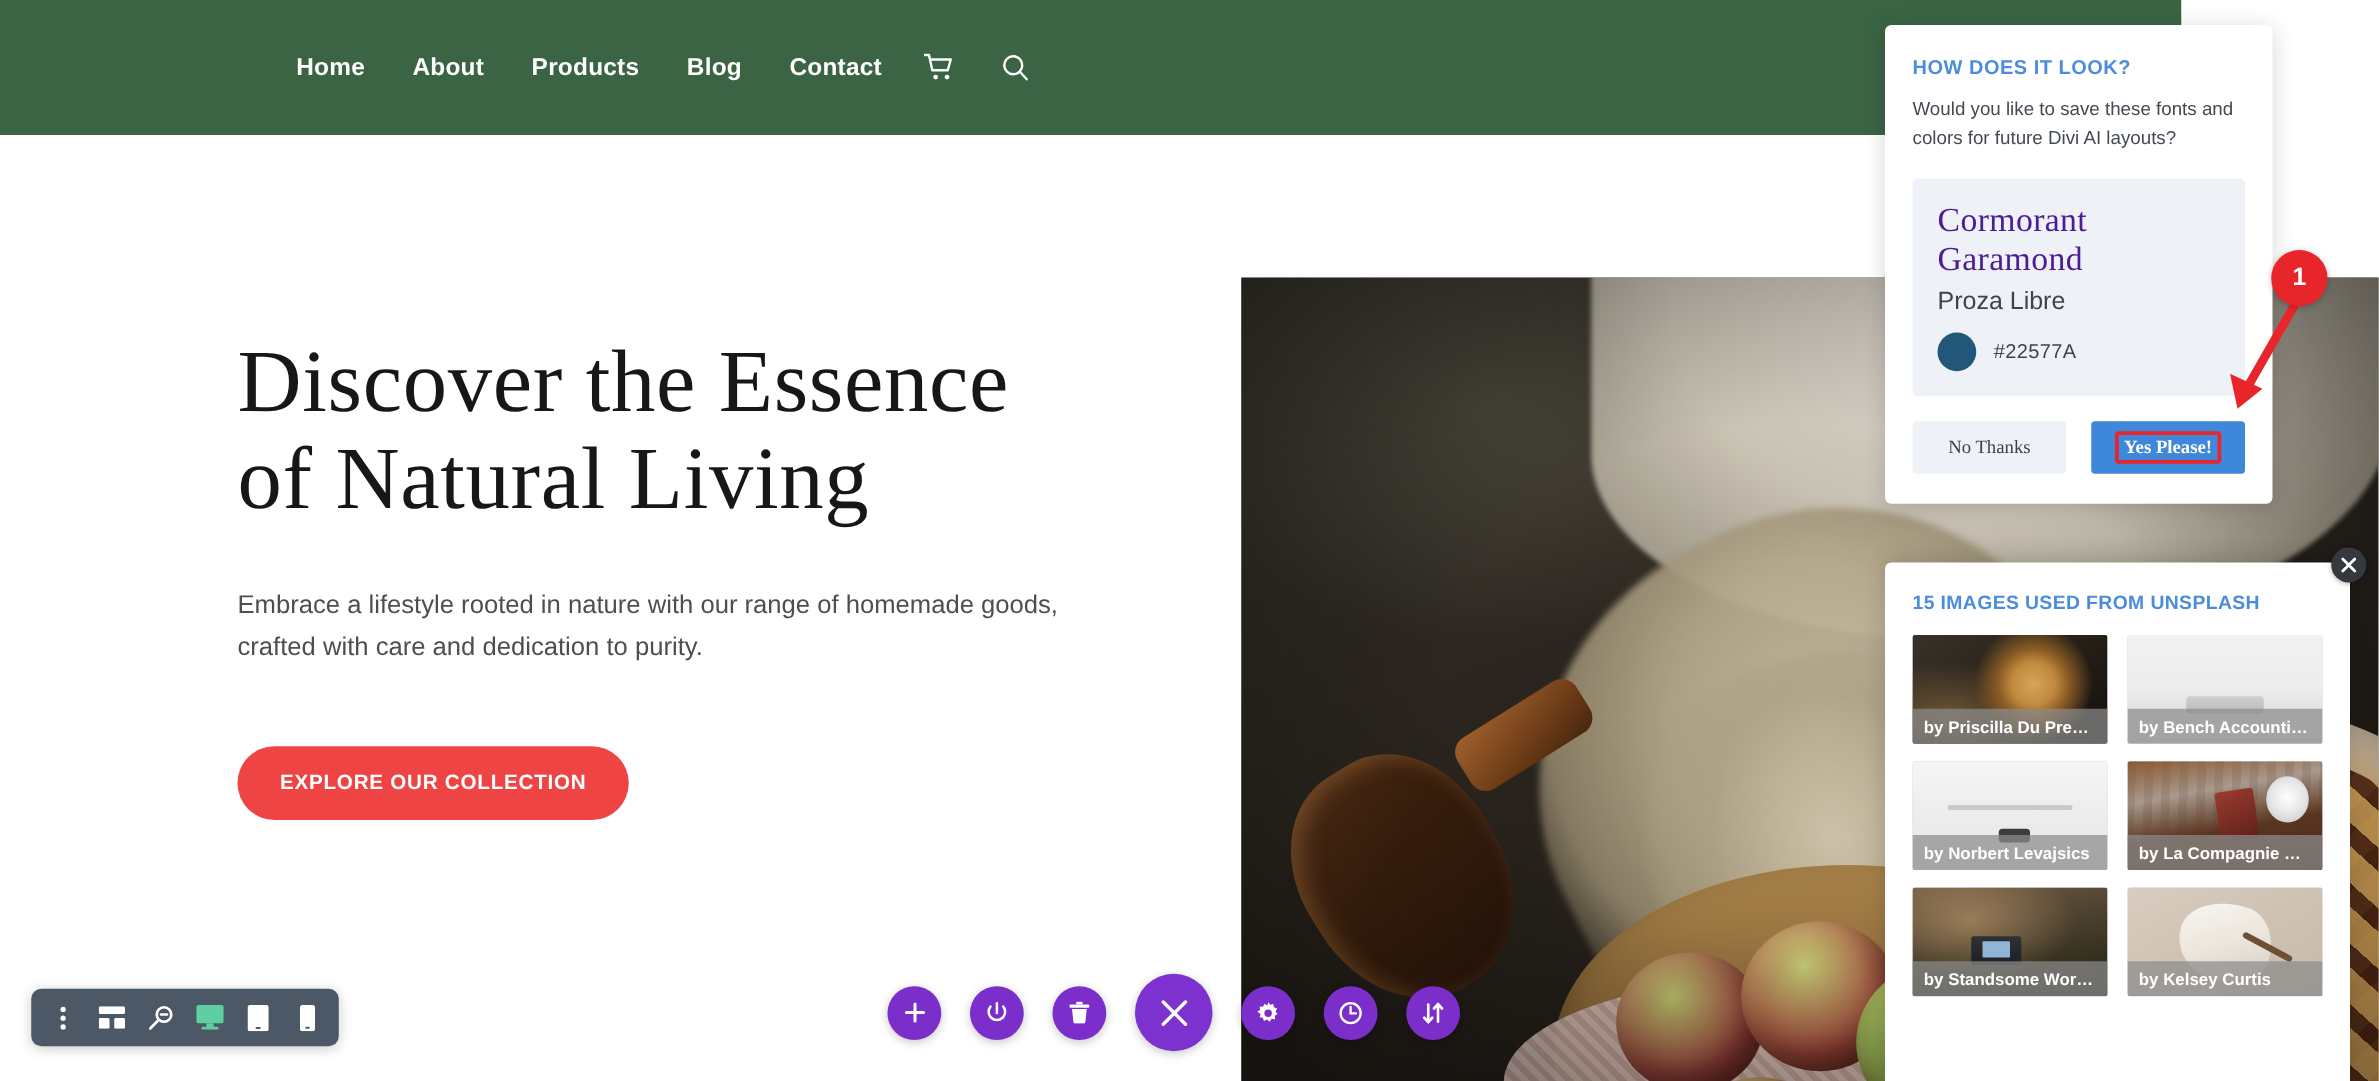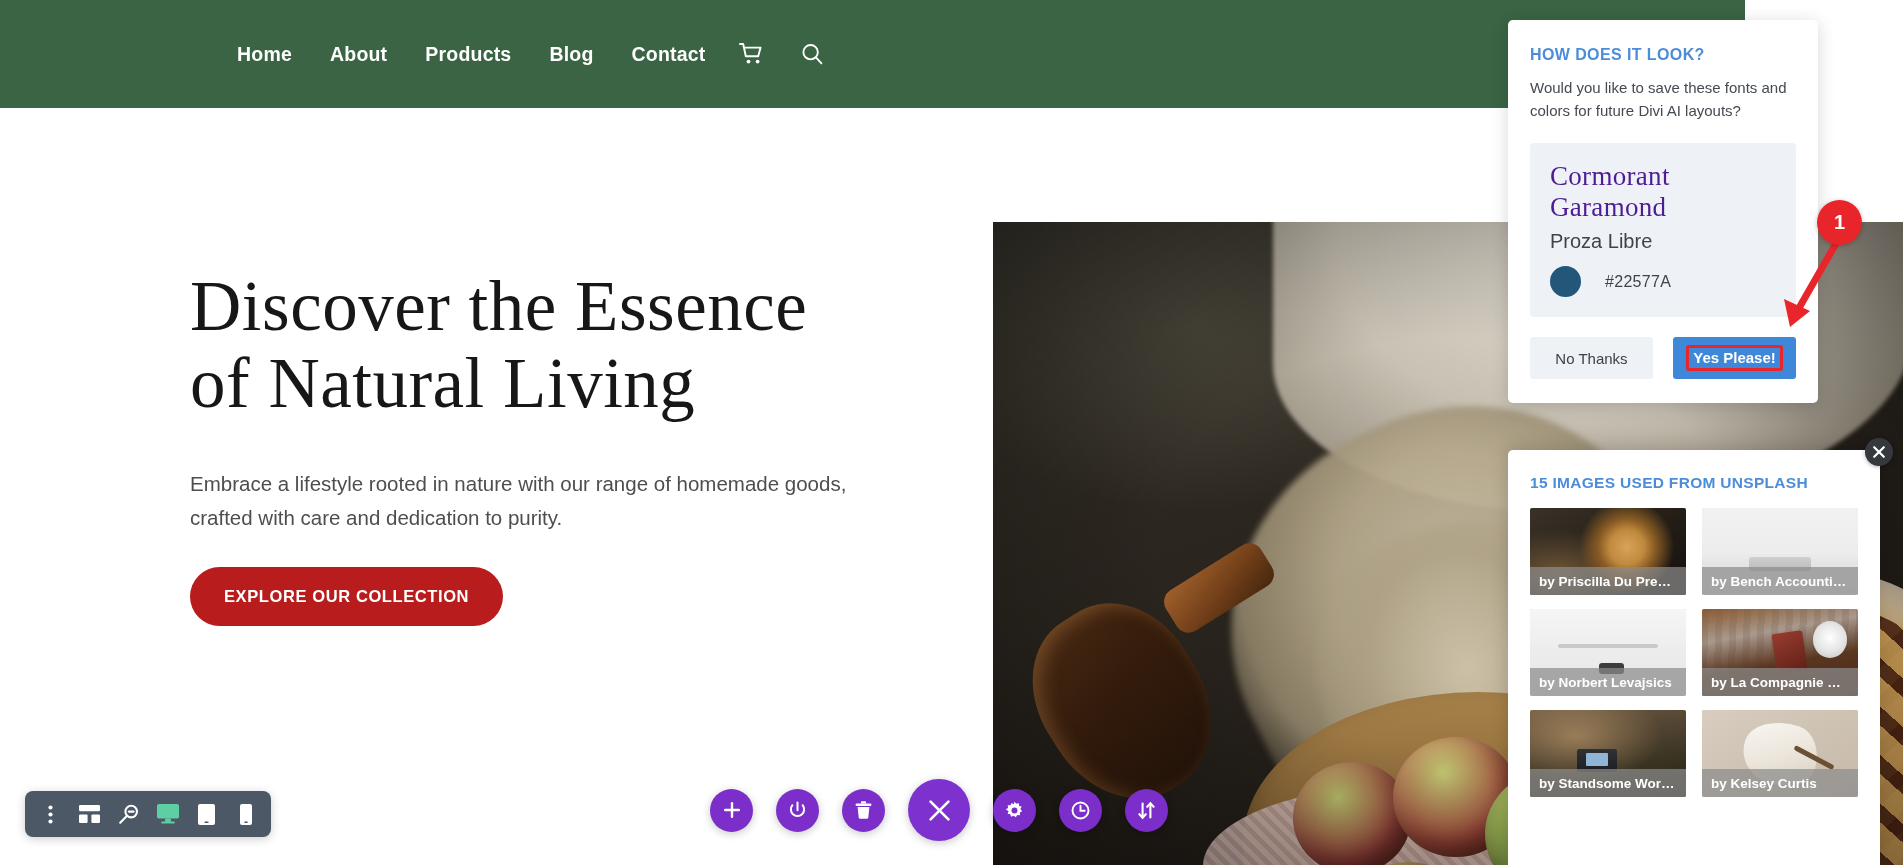--- a/index.html
+++ b/index.html
@@ -76,23 +76,23 @@
     letter-spacing: 0.5px;
   }
   .hero-p {
     margin: 46px 0 0 0;
     font-size: 20.5px;
     line-height: 1.62;
     color: #4e4e4e;
     max-width: 700px;
   }
   .hero-btn {
-    margin-top: 33px;
+    margin-top: 63px;
     display: inline-block;
-    background: #b91c1c;
+    background: #ef4444;
     color: #ffffff;
     font-size: 16.5px;
     font-weight: bold;
     letter-spacing: 0.6px;
     padding: 20px 34px;
     border: none;
     border-radius: 36px;
     cursor: pointer;
     font-family: "Liberation Sans", sans-serif;
   }
@@ -292,37 +292,37 @@
   .ai-swatch-row {
     display: flex; align-items: center;
     margin-top: 12px;
   }
   .ai-dot {
     width: 31px; height: 31px;
     border-radius: 50%;
     flex: 0 0 auto;
   }
   .ai-hex {
-    margin-left: 24px;
+    margin-left: 14px;
     font-size: 16px;
     color: #3f444b;
     letter-spacing: .3px;
   }
   .ai-buttons {
     display: flex; gap: 20px;
     margin-top: 20px;
   }
   .ai-btn {
     flex: 1 1 0;
     height: 42px;
     border: none;
     border-radius: 3px;
     font-size: 15px;
     cursor: pointer;
-    font-family: Liberation Sans, sans-serif;
+    font-family: Liberation Serif, serif;
     display: flex; align-items: center; justify-content: center;
   }
   .ai-btn.secondary { background: #eef2f7; color: #3c4249; }
   .ai-btn.primary   { background: #3f87d8; color: #ffffff; font-weight: bold; }
   .ai-btn.primary .hl {
     border: 3px solid #e8252a;
     border-radius: 3px;
     padding: 2px 4px;
     line-height: 1.1;
   }

